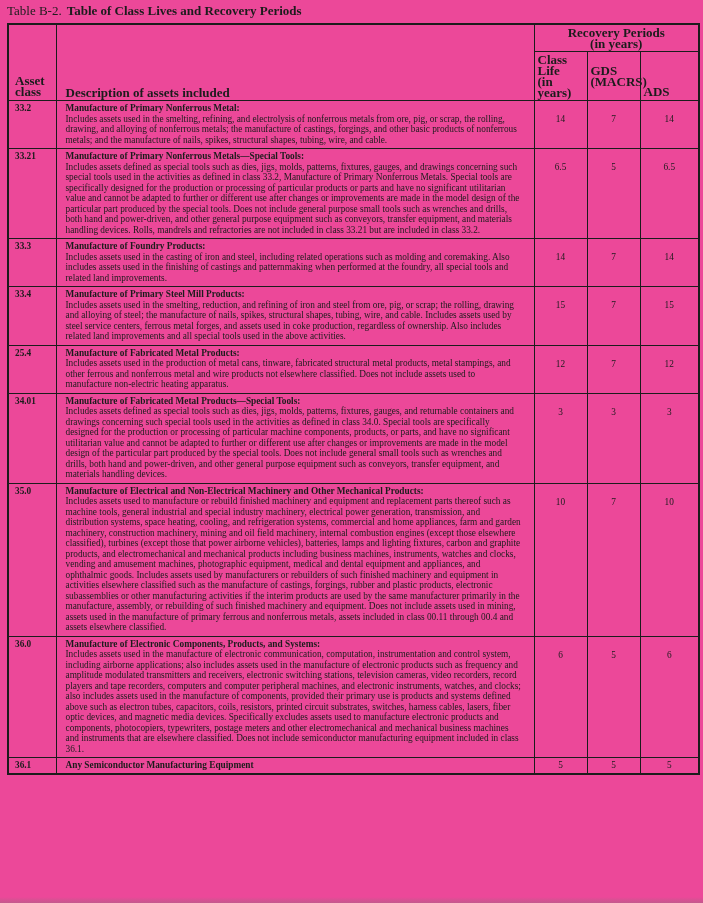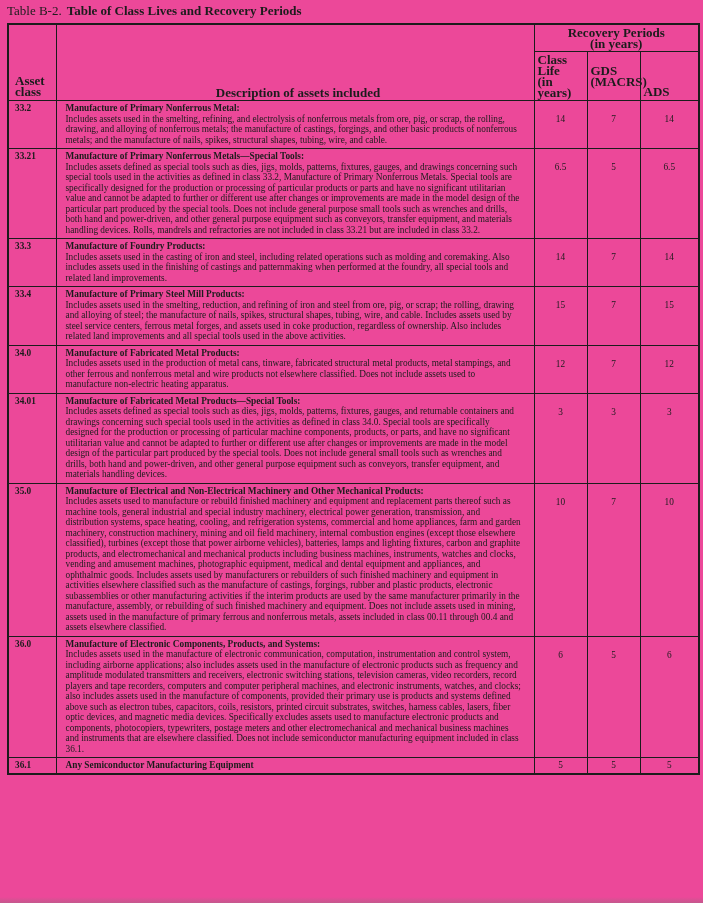--- a/index.html
+++ b/index.html
@@ -33,21 +33,21 @@
     border: 1px solid #1c1c1c;
     box-sizing: border-box;
   }
   thead th {
     font-size: 13px;
     line-height: 11px;
     font-weight: bold;
     padding: 2px 3px;
   }
   .th-asset { text-align: left; vertical-align: bottom; padding-left: 6px; padding-bottom: 3px; }
-  .th-desc  { text-align: center; vertical-align: bottom; padding-left: 9px; padding-bottom: 2px; }
+  .th-desc  { text-align: left; vertical-align: bottom; padding-left: 9px; padding-bottom: 2px; }
   .th-group { text-align: center; vertical-align: middle; height: 24px; }
   .th-cl, .th-gds { text-align: left; vertical-align: middle; height: 27px; }
   .th-ads   { text-align: left; vertical-align: bottom; padding-bottom: 3px; }
 
   tbody td { vertical-align: top; font-size: 9.3px; line-height: 10.5px; }
   .td-asset {
     font-weight: bold;
     padding: 2px 2px 2px 6px;
   }
   .td-desc { padding: 2px 10px 3px 9px; }
@@ -148,21 +148,21 @@
           <td class="td-asset">33.4</td>
           <td class="td-desc">
             <div class="desc-heading">Manufacture of Primary Steel Mill Products:</div>
             <div class="desc-body">Includes assets used in the smelting, reduction, and refining of iron and steel from ore, pig, or scrap; the rolling, drawing and alloying of steel; the manufacture of nails, spikes, structural shapes, tubing, wire, and cable. Includes assets used by steel service centers, ferrous metal forges, and assets used in coke production, regardless of ownership. Also includes related land improvements and all special tools used in the above activities.</div>
           </td>
           <td class="td-num">15</td>
           <td class="td-num">7</td>
           <td class="td-num">15</td>
         </tr>
         <tr>
-          <td class="td-asset">34.0</td>
+          <td class="td-asset">25.4</td>
           <td class="td-desc">
             <div class="desc-heading">Manufacture of Fabricated Metal Products:</div>
             <div class="desc-body">Includes assets used in the production of metal cans, tinware, fabricated structural metal products, metal stampings, and other ferrous and nonferrous metal and wire products not elsewhere classified. Does not include assets used to manufacture non-electric heating apparatus.</div>
           </td>
           <td class="td-num">12</td>
           <td class="td-num">7</td>
           <td class="td-num">12</td>
         </tr>
         <tr>
           <td class="td-asset">34.01</td>

